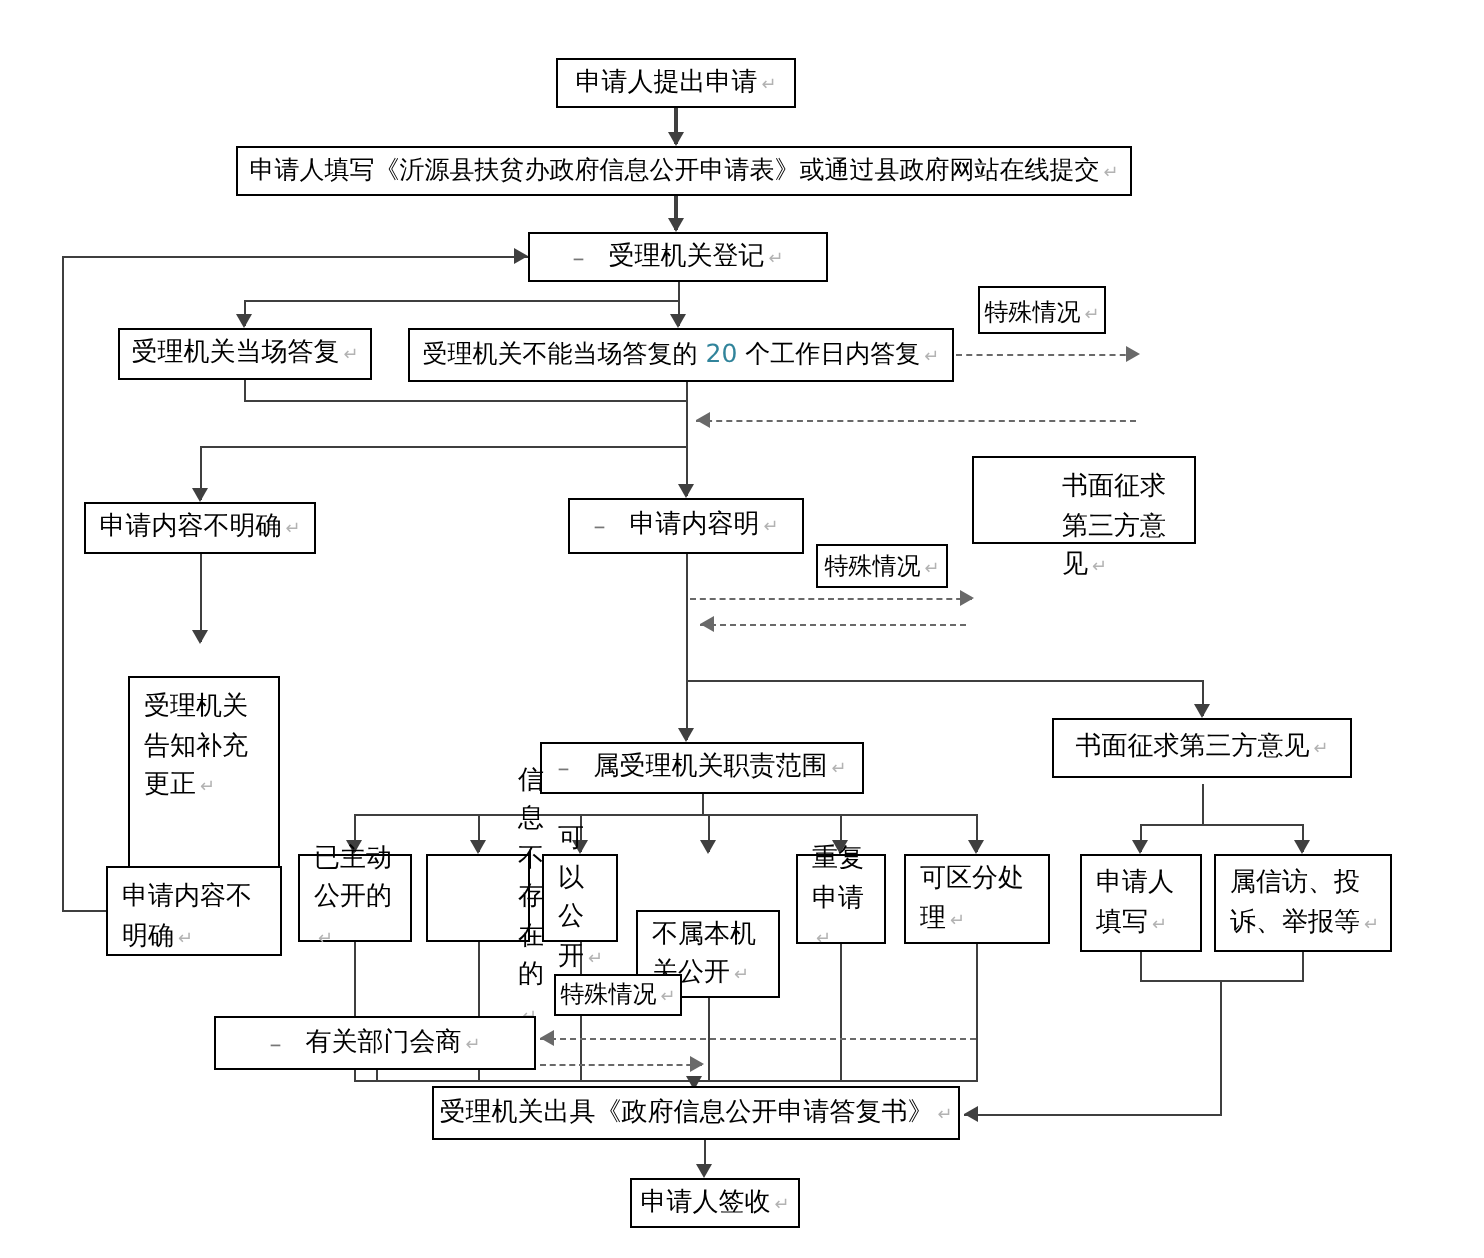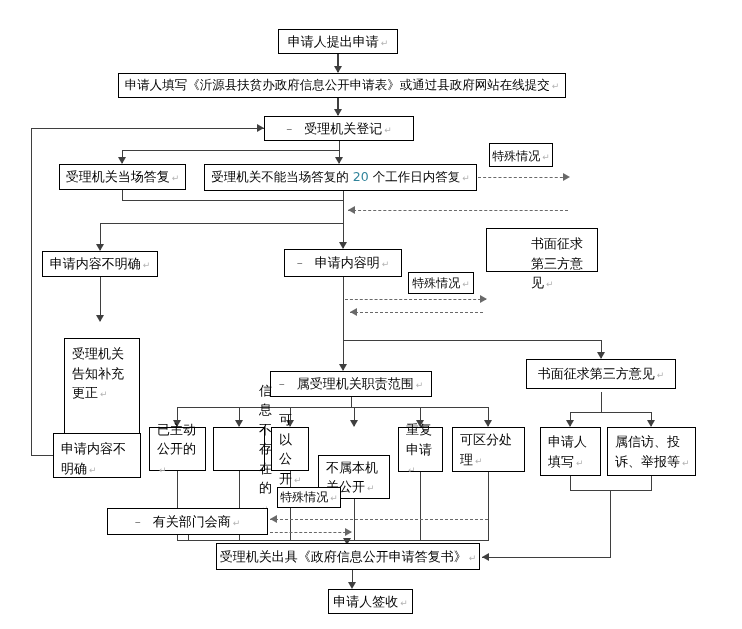--- a/index.html
+++ b/index.html
@@ -50,21 +50,21 @@
   #b17{left:213px;top:427px;width:52px;height:44px;padding-left:45px;}
   #b18{left:271px;top:427px;width:38px;height:44px;}
   #b19{left:318px;top:427px;width:72px;height:44px;margin-top:28px;}
   #b20{left:398px;top:427px;width:45px;height:45px;}
   #b21{left:452px;top:427px;width:73px;height:45px;}
   #b22{left:540px;top:427px;width:61px;height:49px;}
   #b23{left:607px;top:427px;width:89px;height:49px;}
   #b24{left:277px;top:487px;width:64px;height:21px;}
   #b25{left:107px;top:508px;width:161px;height:27px;}
   #b26{left:216px;top:543px;width:264px;height:27px;}
-  #b27{left:328px;top:589px;width:85px;height:25px;}
+  #b27{left:315px;top:589px;width:85px;height:25px;}
 </style>
 </head>
 <body>
 
 <div id="stage">
 
   <div class="bx nw" id="b1">
       <span class="lbl">申请人提出申请</span>
     </div>
   <div class="bx nw" id="b2">

